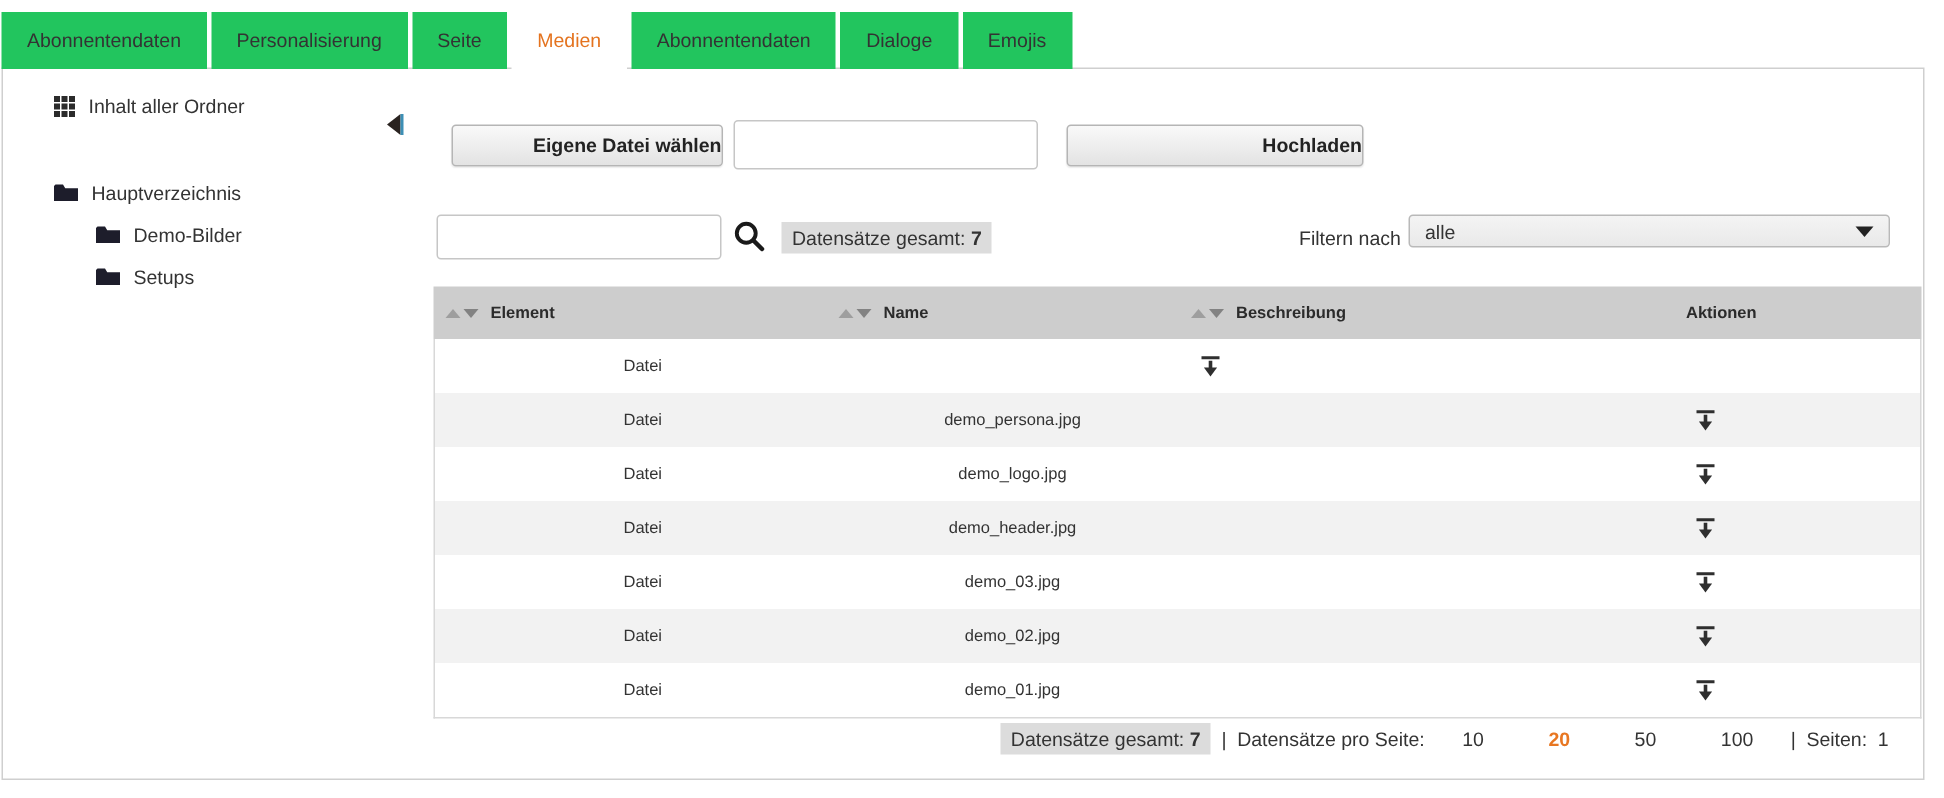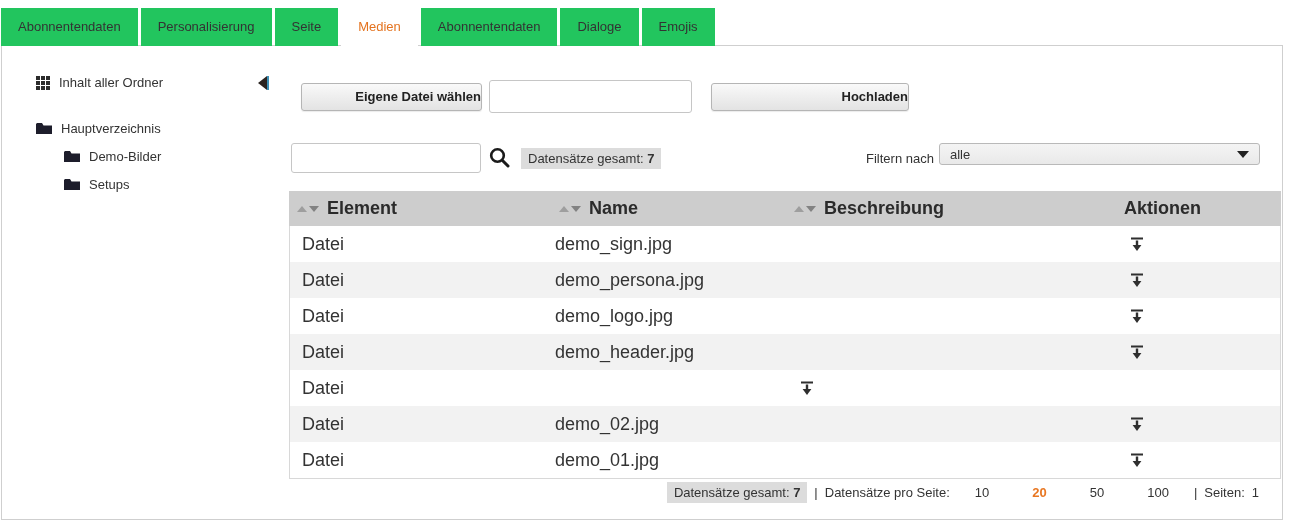--- a/index.html
+++ b/index.html
@@ -45,21 +45,21 @@
 
   .filter-label { position: absolute; font-size: 13px; color: #333; }
   .dropdown { position: absolute; height: 22px; border: 1px solid #b9b9b9; border-radius: 3px;
               background: linear-gradient(#f4f4f4, #e9e9e9); font-size: 13px; color: #333;
               display: flex; align-items: center; padding: 0 10px; cursor: pointer; }
   .dropdown .caret { margin-left: auto; width: 0; height: 0;
         border-left: 6px solid transparent; border-right: 6px solid transparent;
         border-top: 7px solid #222; }
 
   
-  .table { position: absolute; left: 287px; top: 145px; width: 992px; font-size: 18px; }
+  .table { position: absolute; left: 287px; top: 145px; width: 992px; font-size: 11px; text-align: center; }
   .thead { display: grid; grid-template-columns: 265px 240px 330px 1fr; background: #cdcdcd;
            height: 35px; align-items: center; font-weight: bold; color: #2b2b2b; }
   .th { display: flex; align-items: center; gap: 8px; }
   .th.c1 { padding-left: 8px; }
   .th.c2 { padding-left: 5px; }
   .sort { display: inline-flex; align-items: center; gap: 2px; cursor: pointer; }
   .sort .up { width: 0; height: 0; border-left: 5px solid transparent; border-right: 5px solid transparent;
               border-bottom: 6px solid #9e9e9e; display: inline-block; }
   .sort .down { width: 0; height: 0; border-left: 5px solid transparent; border-right: 5px solid transparent;
               border-top: 6px solid #828282; display: inline-block; }
@@ -88,21 +88,21 @@
     <div class="tab">Personalisierung</div>
     <div class="tab">Seite</div>
     <div class="tab active">Medien</div>
     <div class="tab">Abonnentendaten</div>
     <div class="tab">Dialoge</div>
     <div class="tab">Emojis</div>
   </div>
 
   <div class="panel">
 
-    <div class="side-row" style="left:34px; top:29px;text-align:right;">
+    <div class="side-row" style="left:34px; top:17px;text-align:right;">
       <span class="grid-icon">
           <i></i>
           <i></i>
           <i></i>
           <i></i>
           <i></i>
           <i></i>
           <i></i>
           <i></i>
           <i></i>
@@ -177,21 +177,20 @@
           <span>Beschreibung</span>
         </div>
         <div class="th">
           <span>Aktionen</span>
         </div>
       </div>
       <div class="tbody">
 
         <div class="tr">
           <div class="td c1">Datei</div>
-          <div class="td">demo_sign.jpg</div>
           <div class="td"></div>
           <div class="td">
               <button class="dl-btn">
             <svg width="14" height="15" viewBox="0 0 14 15">
                   <rect x="1" y="0.5" width="12" height="2" fill="#2f2f2f"></rect>
                   <rect x="5.8" y="3.5" width="2.4" height="6" fill="#2f2f2f"></rect>
                   <path d="M2.6 8 L11.4 8 L7 14 Z" fill="#2f2f2f"></path>
                 </svg>
           </button>
             </div>
@@ -237,20 +236,21 @@
                   <rect x="1" y="0.5" width="12" height="2" fill="#2f2f2f"></rect>
                   <rect x="5.8" y="3.5" width="2.4" height="6" fill="#2f2f2f"></rect>
                   <path d="M2.6 8 L11.4 8 L7 14 Z" fill="#2f2f2f"></path>
                 </svg>
           </button>
             </div>
         </div>
 
         <div class="tr">
           <div class="td c1">Datei</div>
+          <div class="td">demo_03.jpg</div>
           <div class="td"></div>
           <div class="td">
               <button class="dl-btn">
             <svg width="14" height="15" viewBox="0 0 14 15">
                   <rect x="1" y="0.5" width="12" height="2" fill="#2f2f2f"></rect>
                   <rect x="5.8" y="3.5" width="2.4" height="6" fill="#2f2f2f"></rect>
                   <path d="M2.6 8 L11.4 8 L7 14 Z" fill="#2f2f2f"></path>
                 </svg>
           </button>
             </div>

